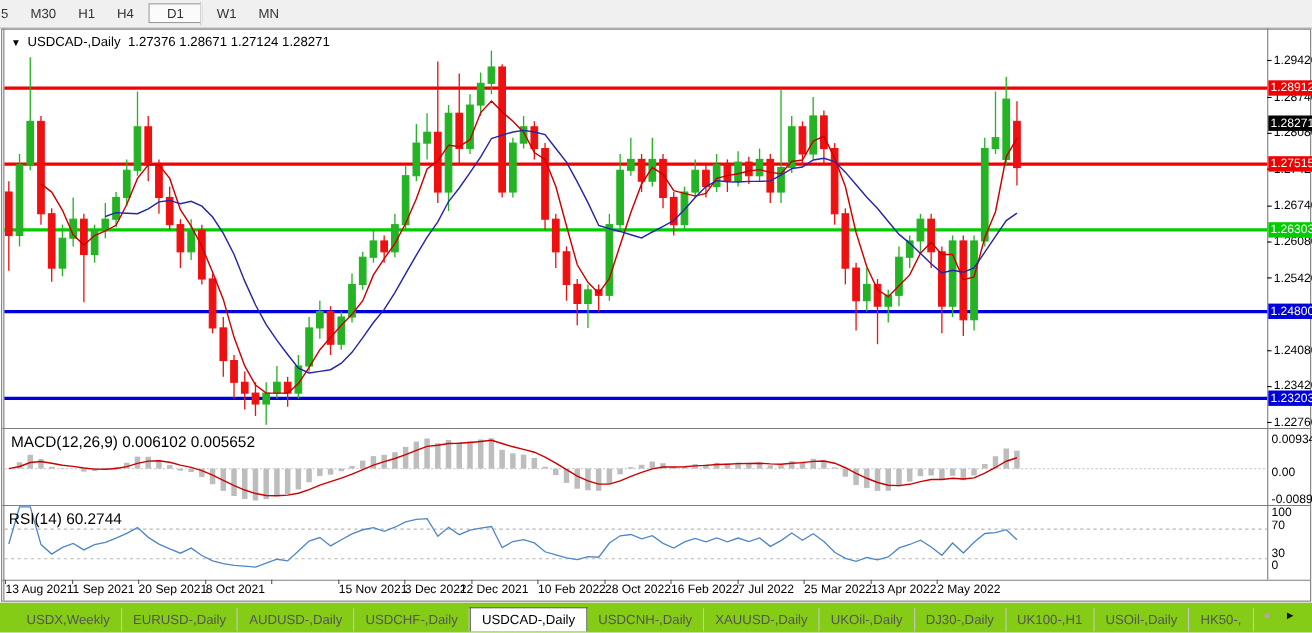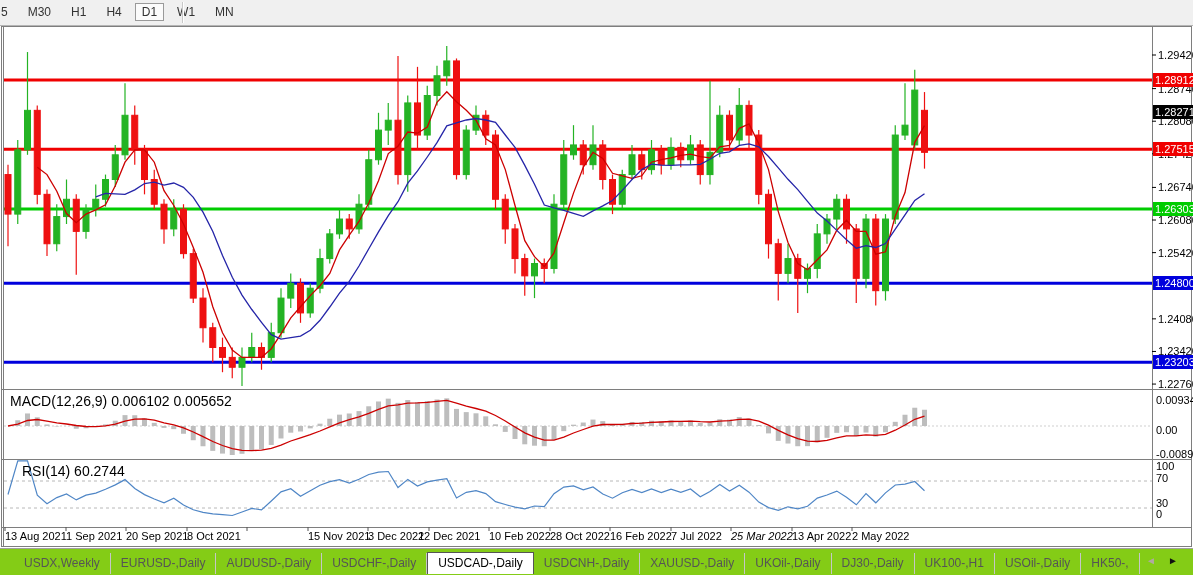--- a/index.html
+++ b/index.html
@@ -2,21 +2,21 @@
 <html><head>
 <meta charset="utf-8">
 <style>
   html,body{margin:0;padding:0;background:#fff;width:1193px;height:575px;overflow:hidden;
     font-family:"Liberation Sans","DejaVu Sans",sans-serif;-webkit-font-smoothing:none;}
   .abs{position:absolute;}
   #stage{position:relative;width:1193px;height:575px;background:#fff;}
   
   #toolbar{left:0;top:0;width:1193px;height:25px;background:#f0f0f0;border-bottom:1px solid #b5b5b5;}
   .tf-btn{display:inline-block;margin-top:3px;padding:2px 7px;font-size:12px;color:#333;cursor:default;}
-  .tf-btn.active{background:#fbfbfb;border:1px solid #9a9a9a;padding:1px 6px;}
+  .tf-btn.active{background:#fbfbfb;border:1px solid #9a9a9a;padding:1px 16px;}
   #tf-sep{left:182px;top:2px;width:1px;height:21px;background:#c8c8c8;border-right:1px solid #fff;}
   
   #chart-title{left:10px;top:31px;font-size:12px;color:#000;}
   #chart-title .tri{font-size:9px;margin-right:6px;}
   
   .axis-tick-label{position:absolute;left:1158px;width:34px;font-size:11px;color:#000;white-space:nowrap;}
   .axis-badge{position:absolute;left:1153px;min-width:40px;font-size:11px;color:#fff;text-align:left;
     padding:0 2px;height:14px;line-height:14px;}
   .ind-axis-label{position:absolute;left:1156px;font-size:11px;color:#000;white-space:nowrap;}
   .ind-label{position:absolute;font-size:14px;color:#000;}
@@ -360,23 +360,26 @@
       <line x1="429" y1="527" x2="429" y2="531" stroke="#555"></line>
       <line x1="489" y1="527" x2="489" y2="531" stroke="#555"></line>
       <line x1="550" y1="527" x2="550" y2="531" stroke="#555"></line>
       <line x1="610" y1="527" x2="610" y2="531" stroke="#555"></line>
       <line x1="671" y1="527" x2="671" y2="531" stroke="#555"></line>
       <line x1="731" y1="527" x2="731" y2="531" stroke="#555"></line>
       <line x1="792" y1="527" x2="792" y2="531" stroke="#555"></line>
       <line x1="852" y1="527" x2="852" y2="531" stroke="#555"></line>
     </svg>
 
+  <div id="chart-title" class="abs">
+    <span class="tri">▼</span><span>USDCAD-,Daily</span>&nbsp;&nbsp;<span>1.27376 1.28671 1.27124 1.28271</span>
+  </div>
 
   <div class="ind-label" style="left:10px;top:393px">MACD(12,26,9) 0.006102 0.005652</div>
-  <div class="ind-label" style="left:22px;top:463px">RSI(14) 60.2744</div>
+  <div class="ind-label" style="left:8px;top:463px">RSI(14) 60.2744</div>
 
   <div id="price-axis">
       <div class="axis-tick-label" style="top: 49px;">1.29420</div>
       <div class="axis-tick-label" style="top: 82.5988px;">1.28740</div>
       <div class="axis-tick-label" style="top: 115.209px;">1.28080</div>
       <div class="axis-tick-label" style="top: 147.82px;">1.27420</div>
       <div class="axis-tick-label" style="top: 181.419px;">1.26740</div>
       <div class="axis-tick-label" style="top: 214.029px;">1.26080</div>
       <div class="axis-tick-label" style="top: 246.64px;">1.25420</div>
       <div class="axis-tick-label" style="top: 312.849px;">1.24080</div>
@@ -404,21 +407,21 @@
       <div class="date-label" style="left: 126px;">20 Sep 2021</div>
       <div class="date-label" style="left: 187px;">8 Oct 2021</div>
       <div class="date-label" style="left: 247px; margin-top: 28px;">27 Oct 2021</div>
       <div class="date-label" style="left: 308px;">15 Nov 2021</div>
       <div class="date-label" style="left: 368px;">3 Dec 2021</div>
       <div class="date-label" style="left: 418px;">22 Dec 2021</div>
       <div class="date-label" style="left: 489px;">10 Feb 2022</div>
       <div class="date-label" style="left: 550px;">28 Oct 2022</div>
       <div class="date-label" style="left: 610px;">16 Feb 2022</div>
       <div class="date-label" style="left: 671px;">7 Jul 2022</div>
-      <div class="date-label" style="left: 731px; font-style: italic;">25 Mar 2022</div>
+      <div class="date-label" style="left: 731px;">25 Mar 2022</div>
       <div class="date-label" style="left: 792px;">13 Apr 2022</div>
       <div class="date-label" style="left: 852px;">2 May 2022</div>
     </div>
 
   <div id="tabbar" class="abs"><span class="tab" style="margin-left: 14px;">USDX,Weekly</span><span class="tab">EURUSD-,Daily</span><span class="tab">AUDUSD-,Daily</span><span class="tab">USDCHF-,Daily</span><span class="tab active">USDCAD-,Daily</span><span class="tab">USDCNH-,Daily</span><span class="tab">XAUUSD-,Daily</span><span class="tab">UKOil-,Daily</span><span class="tab">DJ30-,Daily</span><span class="tab">UK100-,H1</span><span class="tab">USOil-,Daily</span><span class="tab">HK50-,</span></div>
   <div class="tab-scroll" style="left:1146px;color:#b0a9a2">◄</div>
   <div class="tab-scroll" style="left:1168px;color:#111">►</div>
 </div>
 
 </body></html>

